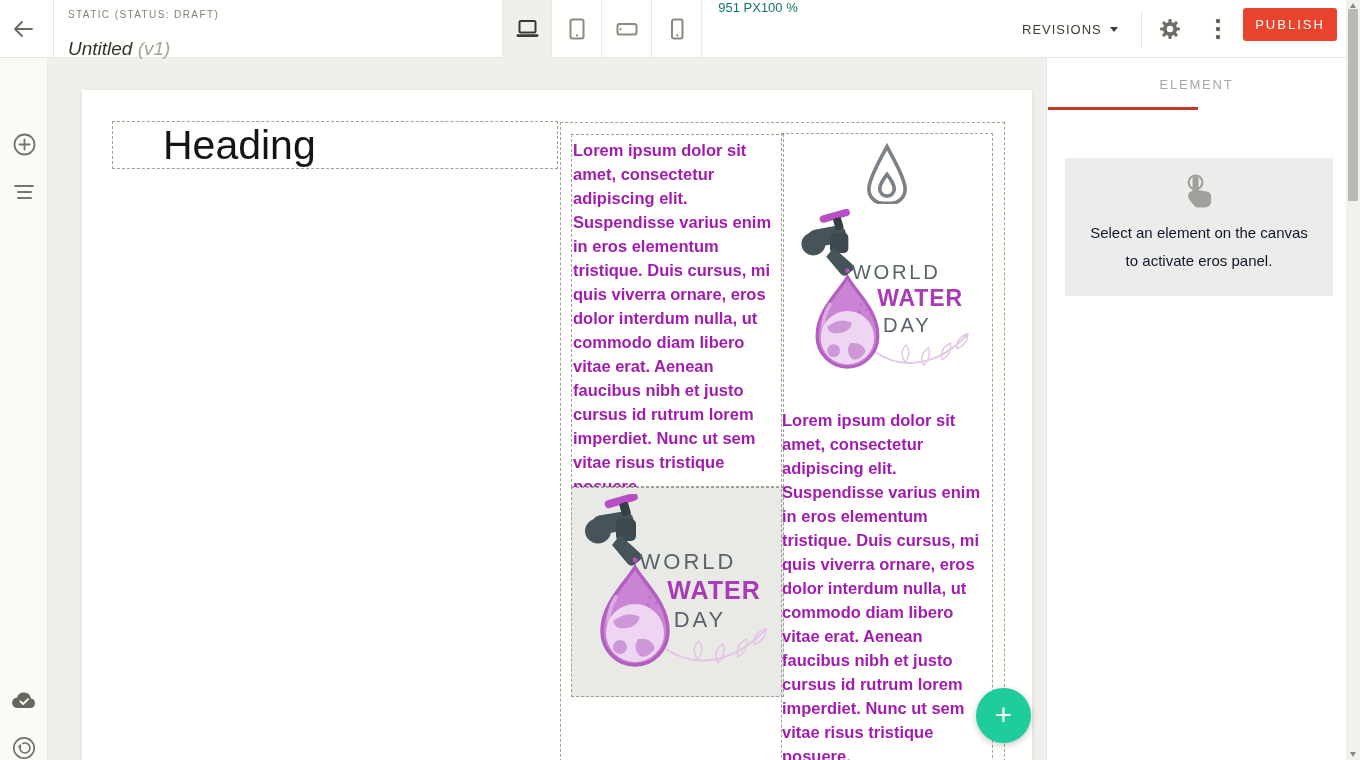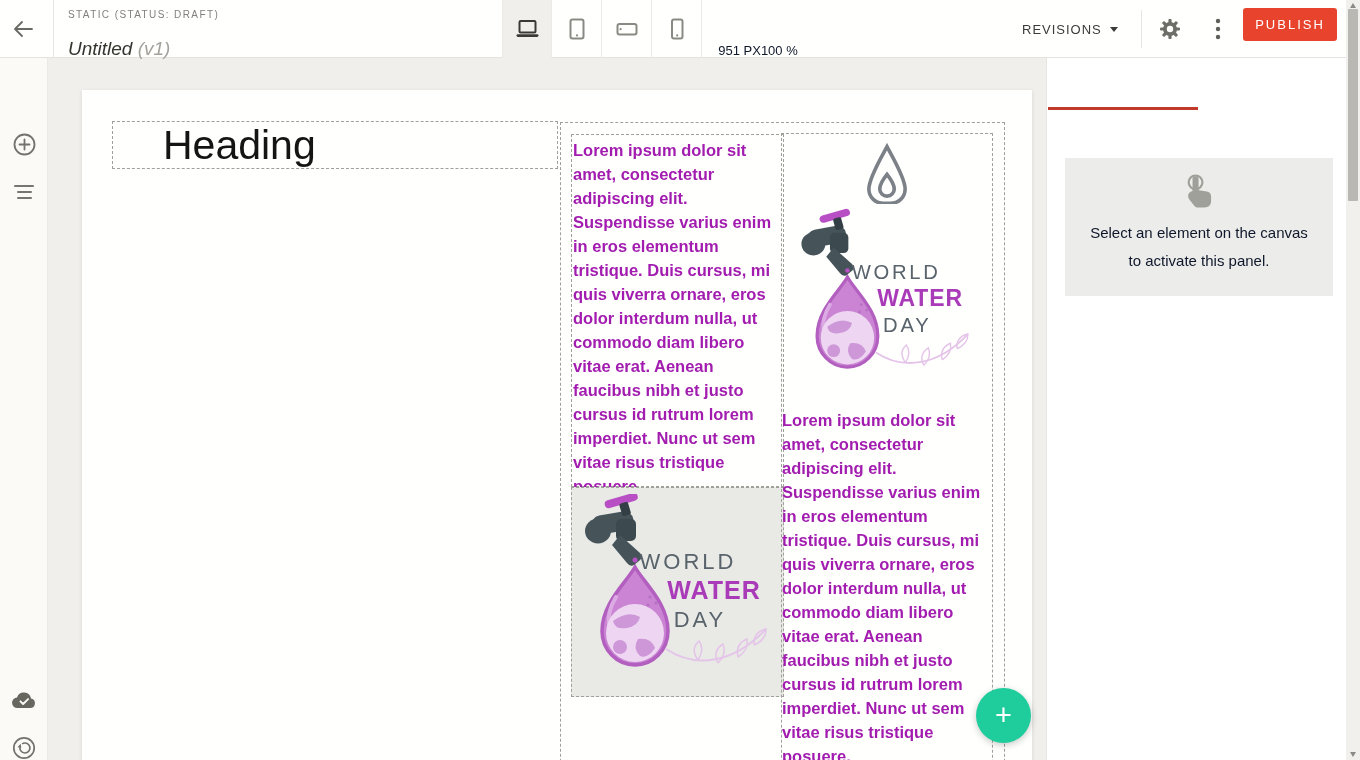--- a/index.html
+++ b/index.html
@@ -20,22 +20,22 @@
   .doc-title { font-size:19px; color:#34342f; margin-top:18px; display:block;font-style:italic; }
   .doc-title .ver { color:#a3a29c; }
   .device-tabs { position:absolute; left:502px; top:0; height:58px; display:flex; }
   .device-tab {
     width:50px; height:58px; border:none; background:transparent; cursor:pointer;
     border-right:1px solid #eceae6; display:flex; align-items:center; justify-content:center;
   }
   .device-tab:first-child { border-left:1px solid #eceae6; }
   .device-tab.selected { background:#f0efec; }
   .zoom-info { position:absolute; left:700px; top:0; width:116px; height:58px;
-    display:flex; align-items:flex-end; justify-content:center; 
-    font-size:13px; color:#0f172a; }
+    display:flex; align-items:flex-start; justify-content:center; 
+    font-size:13px; color:#0f766e; }
   .revisions-btn { position:absolute; left:1022px; top:14px; height:30px; background:none; border:none;
     font-family:inherit; font-size:13px; letter-spacing:1px; color:#3b3b37; cursor:pointer;
     display:flex; align-items:center; gap:8px; }
   .caret-down { width:0; height:0; border-left:4.5px solid transparent; border-right:4.5px solid transparent; border-top:5px solid #3b3b37; }
   .icon-btn { position:absolute; top:13px; width:34px; height:32px; background:none; border:none; cursor:pointer;
     display:flex; align-items:center; justify-content:center; }
   .gear-btn { left:1153px; }
   .kebab-btn { left:1201px; }
   .publish-btn { position:absolute; left:1243px; top:8px; width:94px; height:33px;
     background:var(--c-publish_button,#e8432c); color:#fff; border:none; border-radius:3px;
@@ -285,33 +285,34 @@
       </div>
     </div>
   </main>
 
   <button class="fab">
     <span>+</span>
   </button>
 
   <aside class="panel">
     <div class="panel-tabs">
+      <button class="panel-tab">ELEMENT</button>
       <div class="tab-underline"></div>
     </div>
     <div class="placeholder-box">
       <svg class="tap-icon" viewBox="0 0 44 44" style="margin-left:auto;margin-right:auto">
         <circle cx="18" cy="12" r="8" fill="none" stroke="#a0a09a" stroke-width="2.5"></circle>
         <g fill="#a0a09a">
           <rect x="14.5" y="5" width="7" height="20" rx="3.5"></rect>
           <path d="M14.5 22 c -5 1 -6.5 6 -3.5 10 l 5.5 7 c 1 1.5 2.5 2 4 2 h 8 c 4.5 0 7.5 -3 7.5 -7.5 v -5.5 c 0 -3 -2 -5 -5 -5.5 l -9 -1.5 z"></path>
         </g>
       </svg>
       <div class="placeholder-text">
         <div>Select an element on the canvas</div>
-        <div>to activate this panel.</div>
+        <div>to activate eros panel.</div>
       </div>
     </div>
   </aside>
 
   <div class="scrollbar">
     <button class="sb-arrow sb-up"></button>
     <div class="sb-thumb"></div>
     <button class="sb-arrow sb-down"></button>
   </div>
 

